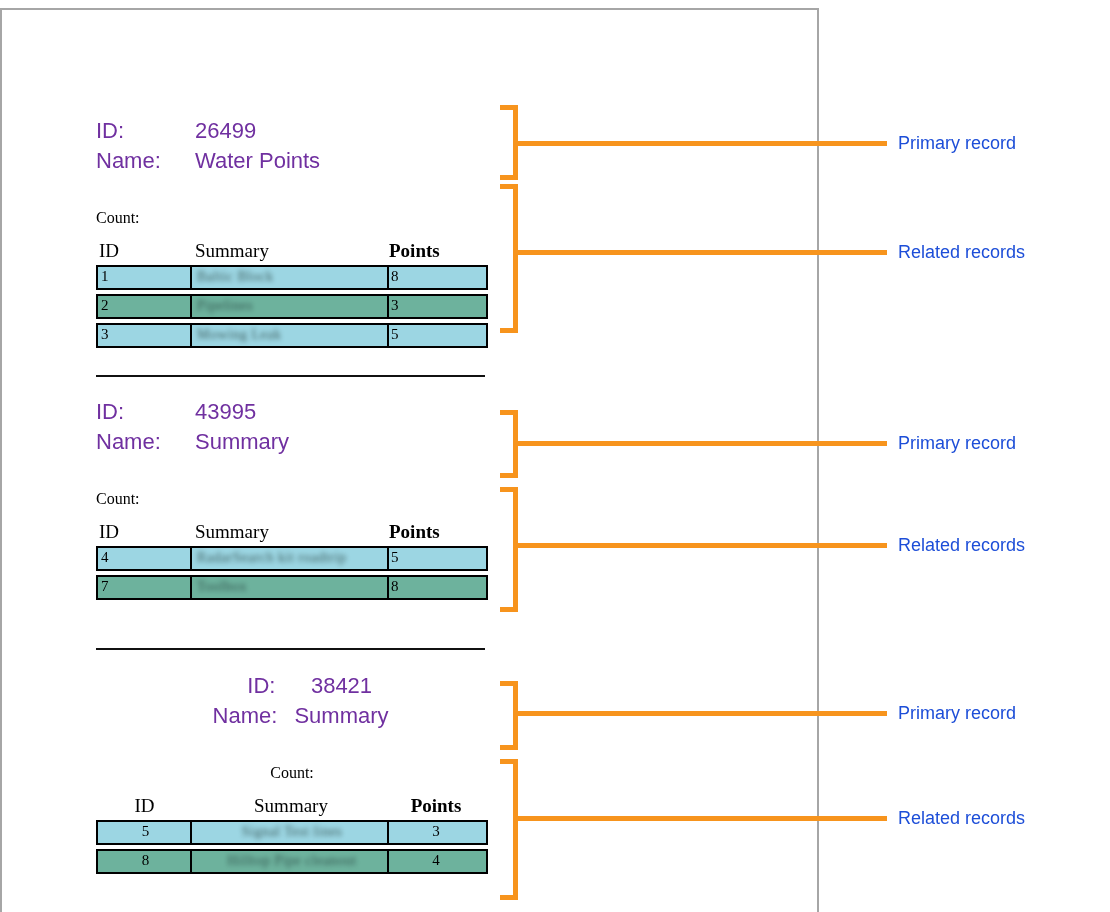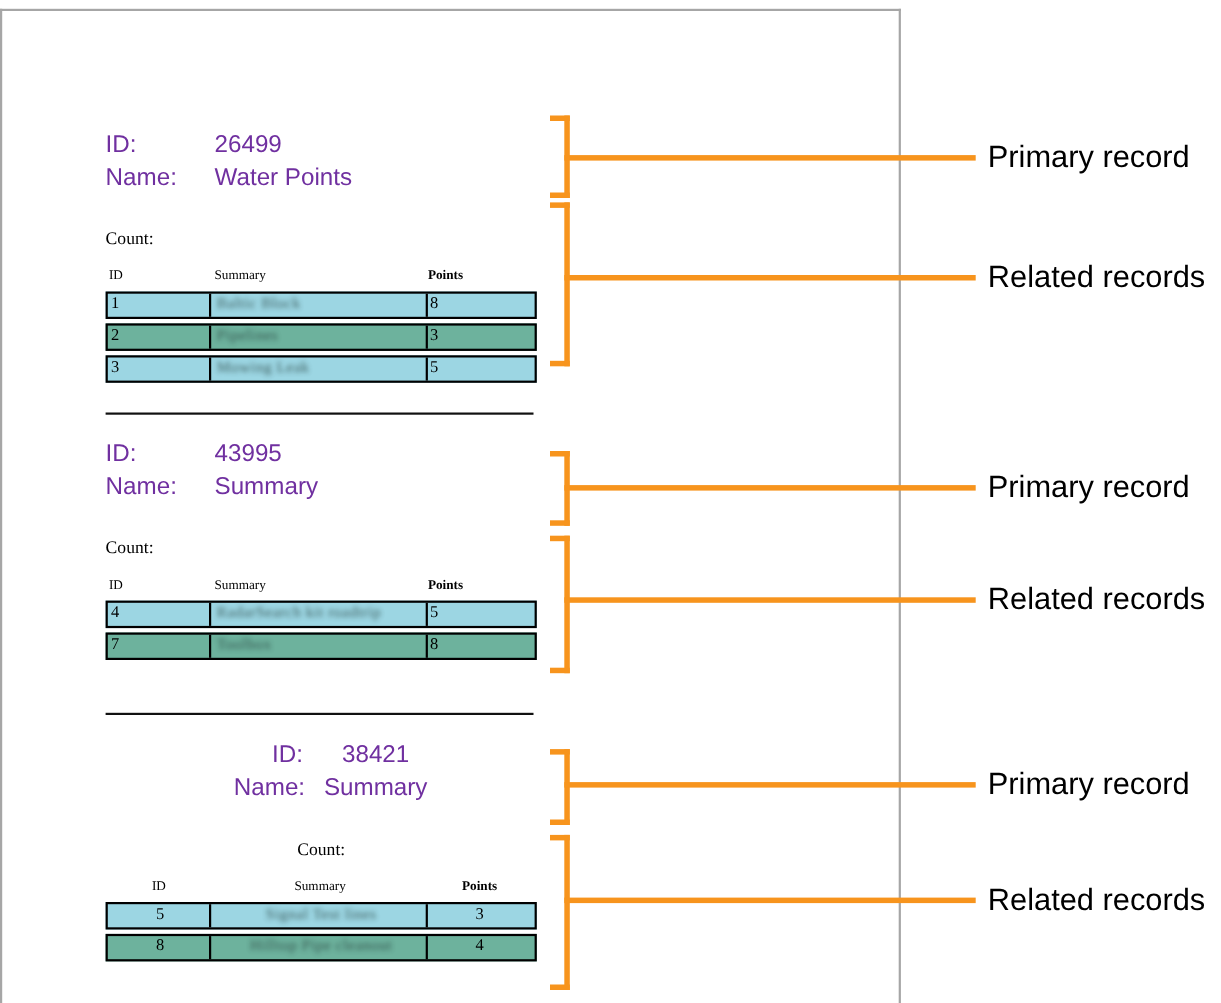--- a/index.html
+++ b/index.html
@@ -15,21 +15,21 @@
   .sec-2 { top:387px; }  
   .sec-3 { top:661px;text-align:center; }  
 
   .idname { color:#7030a0; font-size:22px; line-height:30px; }
   .idname .lbl { display:inline-block; width:99px; }
 
   .count { margin-top:33px; color:#000000;
            font-family:"Liberation Serif", serif; font-size:16px; line-height:17px; }
 
   .thead { margin-top:17px; display:flex;
-           font-family:"Liberation Serif", serif; font-size:12px; line-height:15px; color:#000; }
+           font-family:"Liberation Serif", serif; font-size:19px; line-height:15px; color:#000; }
   .thead .h-id  { width:94px;  padding-left:3px; }
   .thead .h-sum { width:197px; padding-left:5px; }
   .thead .h-pts { width:96px;  padding-left:2px;font-weight:bold; }
 
   .tbody { margin-top:7px; }
   .trow { display:flex; height:25px; border:2px solid #000000; margin-bottom:4px;
           font-family:"Liberation Serif", serif; font-size:15px; line-height:17px; color:#000; }
   .trow.light { background:#9cd6e3; }
   .trow.dark  { background:#6db29d; }
   .cell { height:100%; padding:1px 0 0 3px; overflow:hidden; }
@@ -53,22 +53,22 @@
   .br-3 { top:410px; height:68px;  }
   .br-4 { top:487px; height:125px; }
   .br-5 { top:681px; height:69px;  }
   .br-6 { top:759px; height:141px; }
 
   .connector { position:absolute; left:513px; width:374px; height:5px; background:#f7941d; }
   .cn-1 { top:141px; } .cn-2 { top:250px; }
   .cn-3 { top:441px; } .cn-4 { top:543px; }
   .cn-5 { top:711px; } .cn-6 { top:816px; }
 
-  .ann-label { position:absolute; left:898px; font-size:28px; line-height:32px;
-               color:#000000; white-space:nowrap; }
+  .ann-label { position:absolute; left:898px; font-size:18px; line-height:32px;
+               color:#1d4ed8; white-space:nowrap; }
   .al-1 { top:127px; } .al-2 { top:236px; }
   .al-3 { top:427px; } .al-4 { top:529px; }
   .al-5 { top:697px; } .al-6 { top:802px; }
 </style>
 </head>
 <body>
 
 <div class="page">
 
   <div class="section sec-1">

